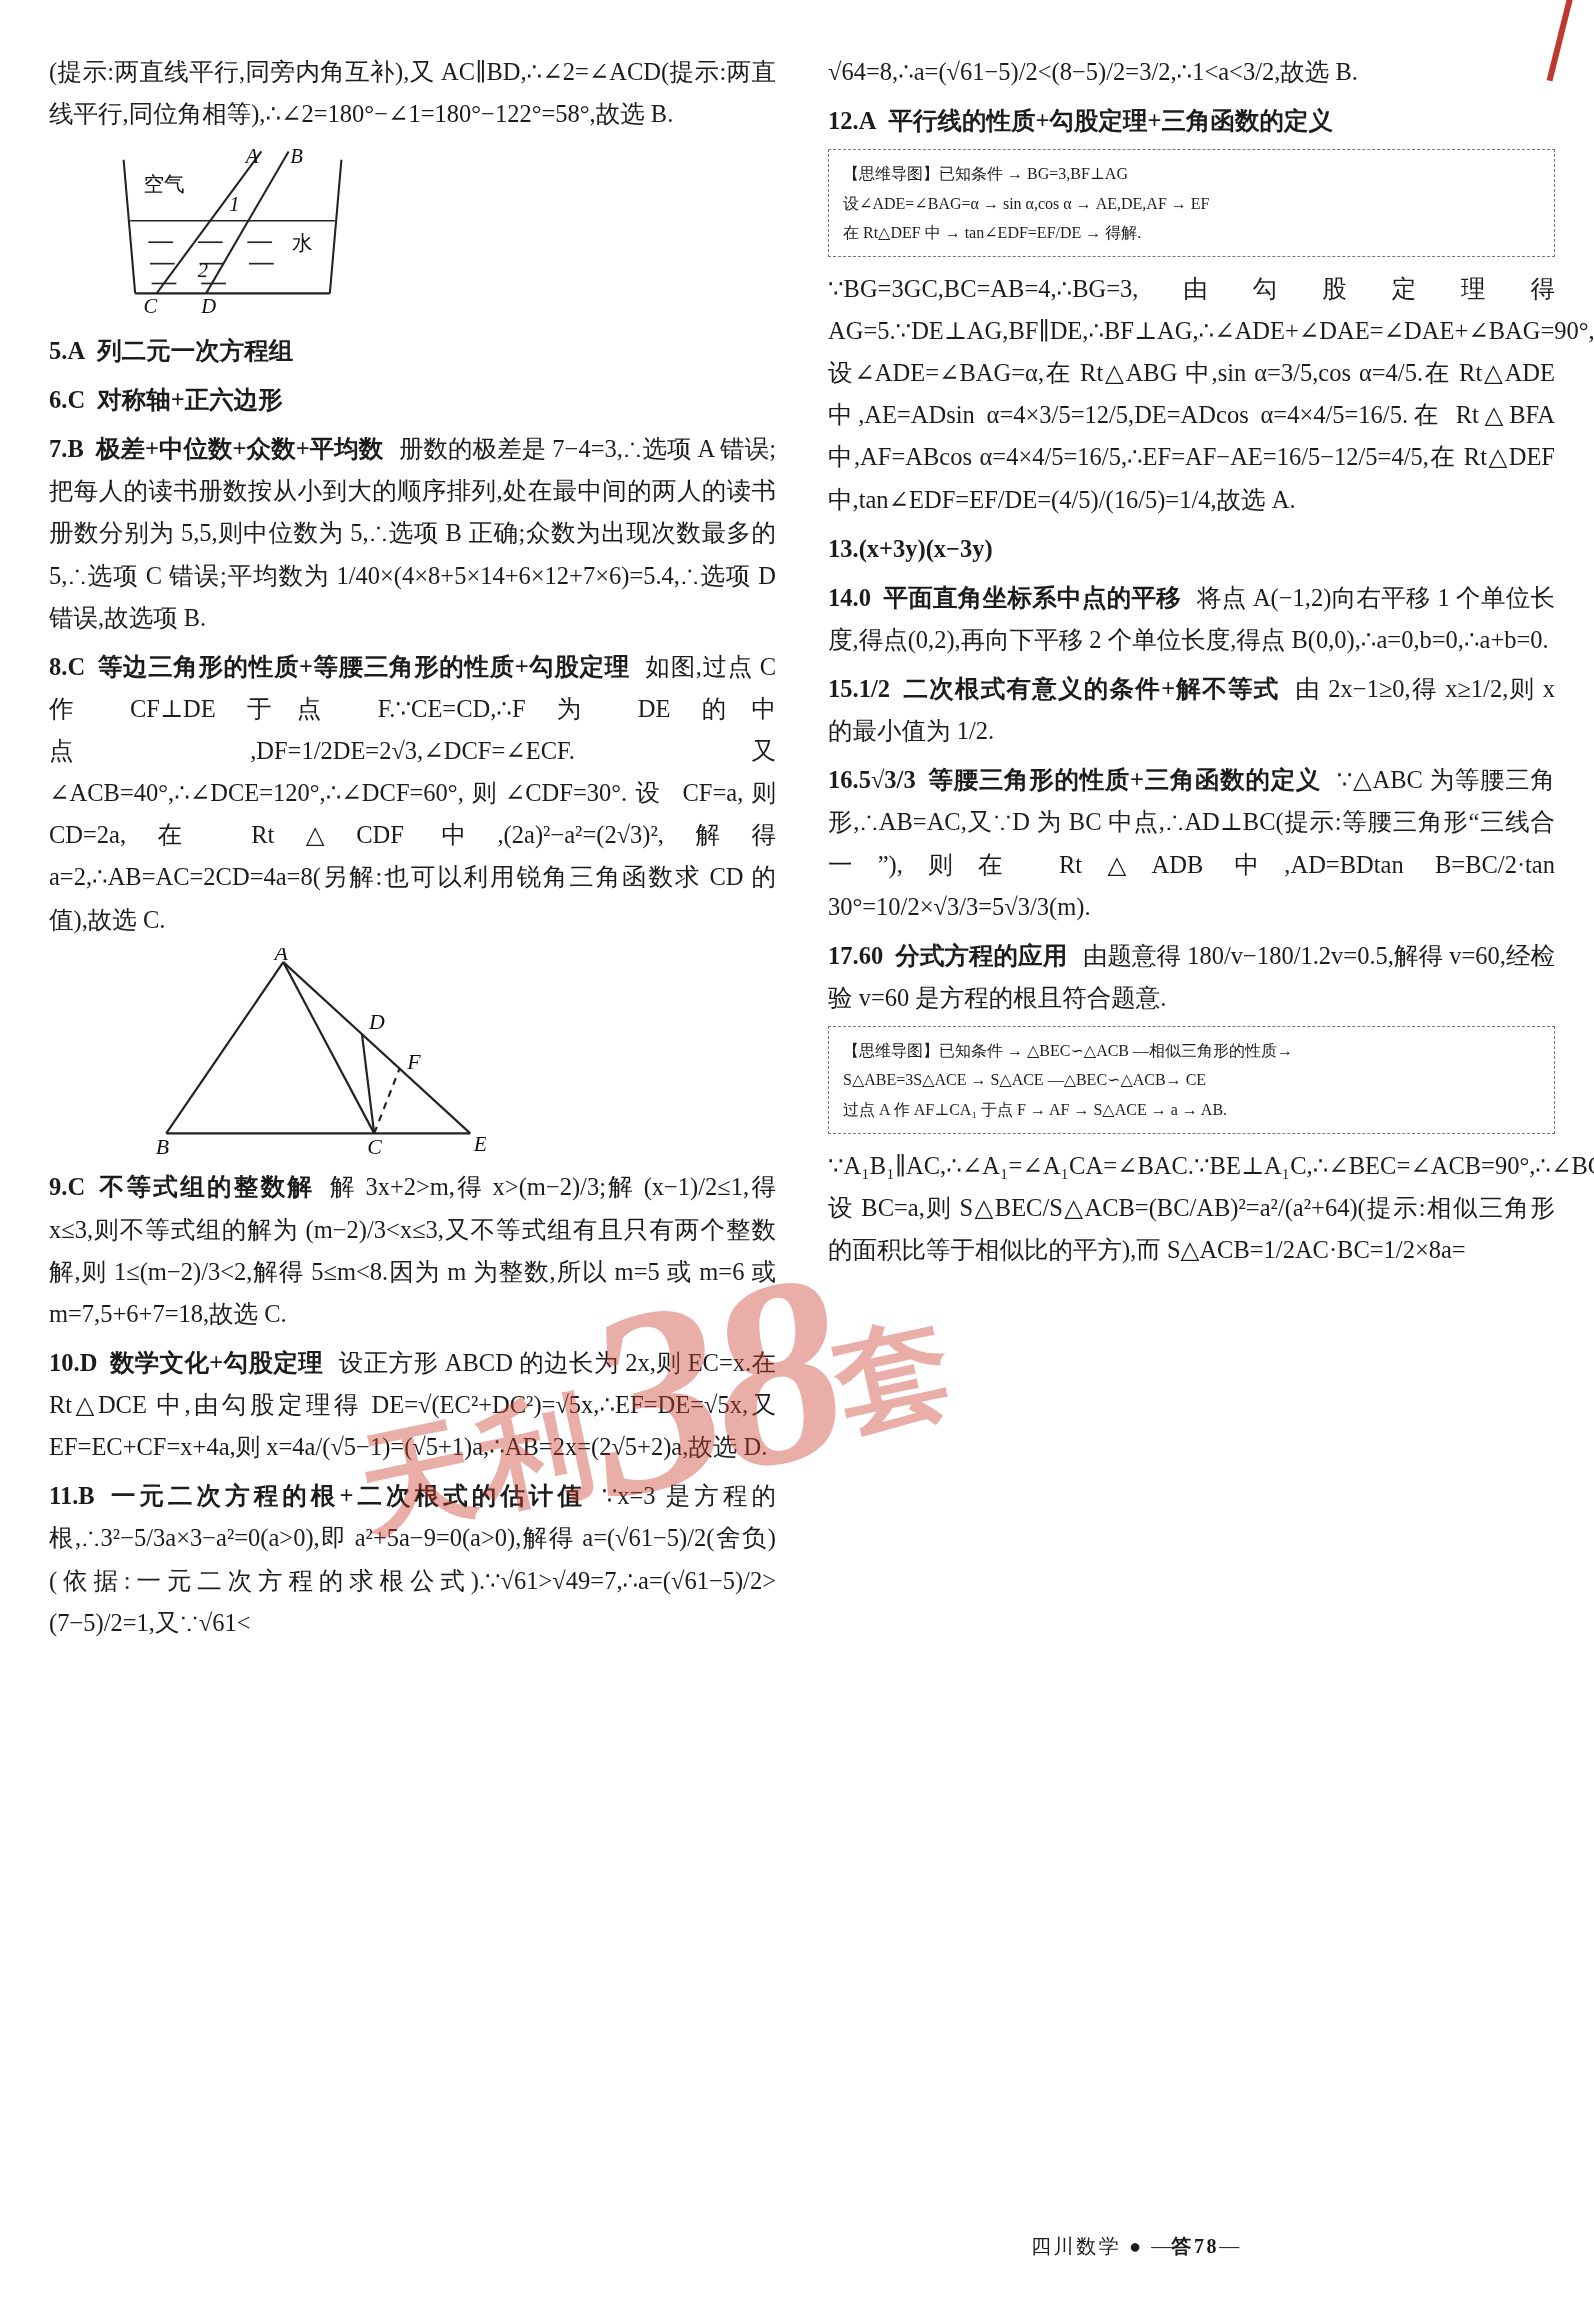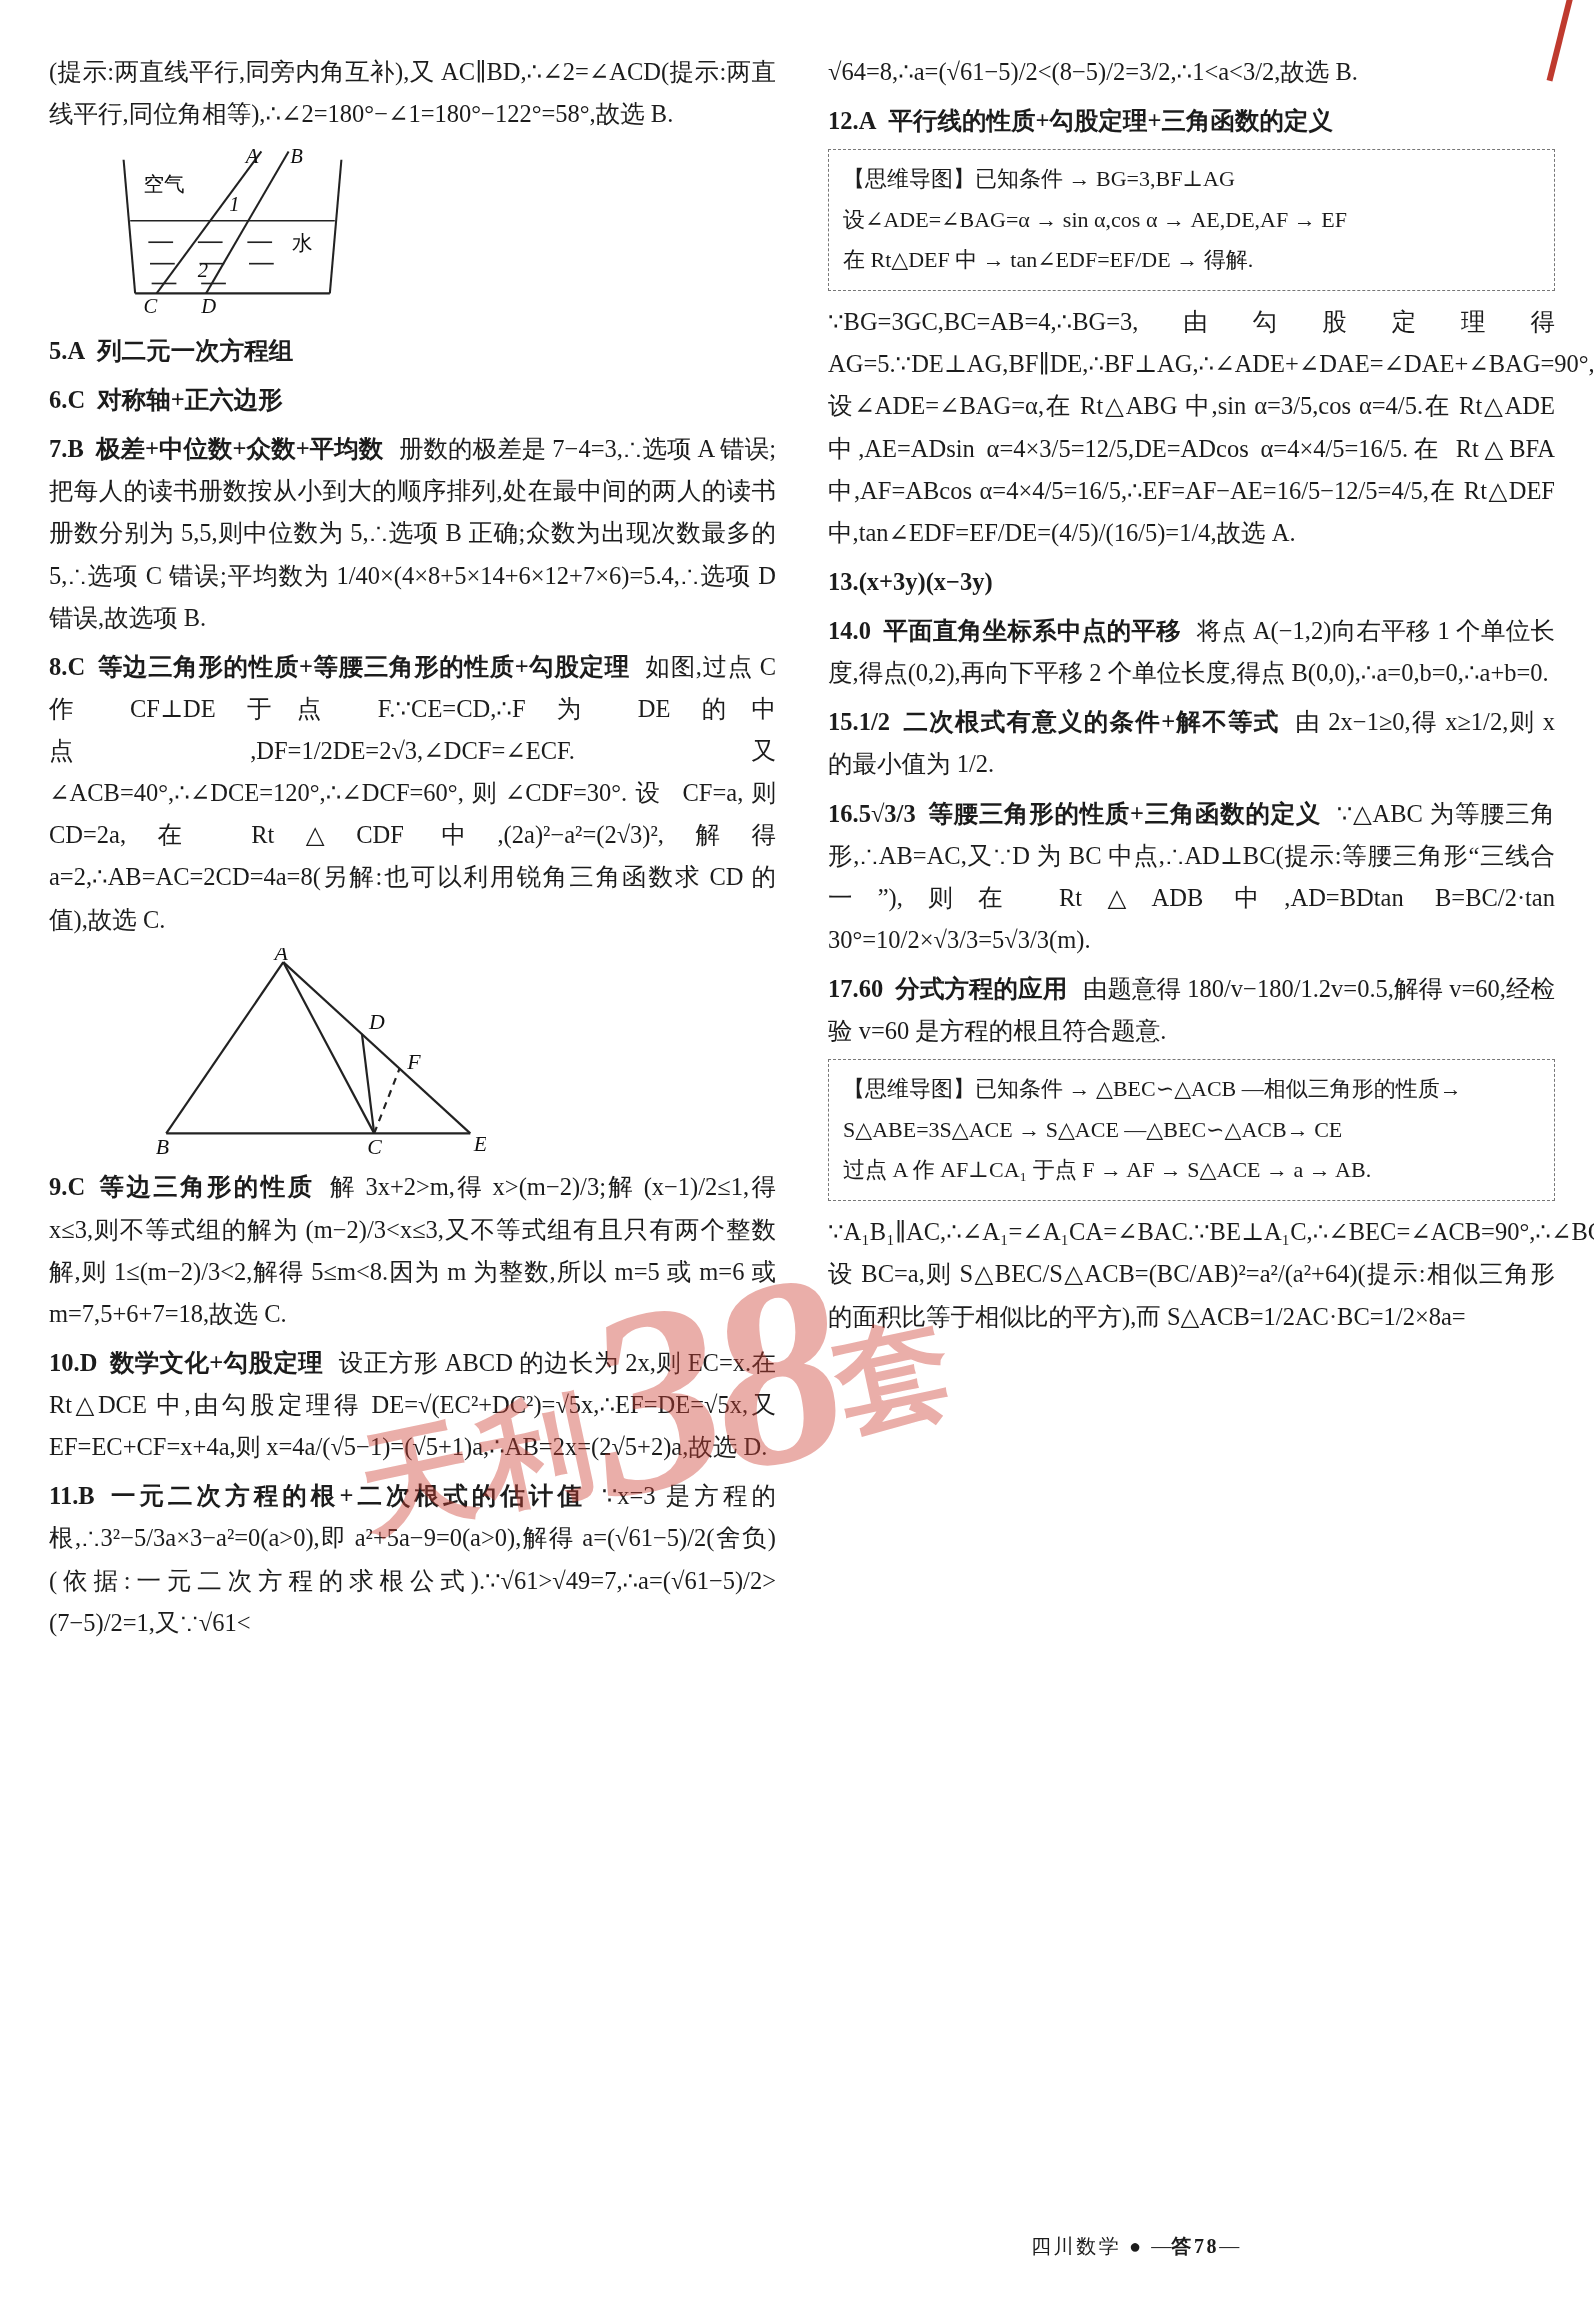--- a/index.html
+++ b/index.html
@@ -11,21 +11,21 @@
   .col{position:absolute;top:51px;width:727px;font-size:24.5px;line-height:1.72;text-align:justify;}
   .col-left{left:49px;}
   .col-right{left:828px;}
   p.item{margin:0 0 7px 0;}
   p.para{margin:0 0 7px 0;}
   .num{font-weight:bold;margin-right:12.2px;white-space:nowrap;}
   .topic{font-weight:bold;margin-right:15.7px;}
   .body{font-weight:normal;}
   .mindmap{
     border:1.7px dashed #777;padding:8.7px 14px;margin:5.2px 0 10.5px 0;
-    font-size:22px;line-height:1.85;text-align:left;
+    font-size:16px;line-height:1.85;text-align:left;
   }
   .mindmap div{white-space:normal;}
   .fig{margin:5.2px 0 8.7px 35px;}
   .fig svg{display:block;}
   .fig-line{stroke:#222;stroke-width:2.5;fill:none;}
   .fig-dash{stroke:#222;stroke-width:2.5;fill:none;stroke-dasharray:8 7;}
   .fig-water{stroke:#222;stroke-width:2;fill:none;}
   .fig-label{font-size:25px;font-style:italic;fill:#111;font-family:"Liberation Serif",serif;}
   .fig-label-cn{font-size:25px;fill:#111;font-style:normal;font-family:"Liberation Serif",serif;}
   .watermark{
@@ -114,21 +114,21 @@
       <text class="fig-label" x="138" y="14">A</text>
       <text class="fig-label" x="2" y="236">B</text>
       <text class="fig-label" x="244" y="236">C</text>
       <text class="fig-label" x="246" y="92">D</text>
       <text class="fig-label" x="366" y="232">E</text>
       <text class="fig-label" x="290" y="138">F</text>
     </svg>
   </div>
 
   <p class="item">
-    <span class="num">9.C</span><span class="topic">等边三角形的性质</span><span class="body">解 3x+2&gt;m,得 x&gt;(m−2)/3;解 (x−1)/2≤1,得 x≤3,则不等式组的解为 (m−2)/3&lt;x≤3,又不等式组有且只有两个整数解,则 1≤(m−2)/3&lt;2,解得 5≤m&lt;8.因为 m 为整数,所以 m=5 或 m=6 或 m=7,5+6+7=18,故选 C.</span>
+    <span class="num">9.C</span><span class="topic">不等式组的整数解</span><span class="body">解 3x+2&gt;m,得 x&gt;(m−2)/3;解 (x−1)/2≤1,得 x≤3,则不等式组的解为 (m−2)/3&lt;x≤3,又不等式组有且只有两个整数解,则 1≤(m−2)/3&lt;2,解得 5≤m&lt;8.因为 m 为整数,所以 m=5 或 m=6 或 m=7,5+6+7=18,故选 C.</span>
   </p>
 
   <p class="item">
     <span class="num">10.D</span><span class="topic">数学文化+勾股定理</span><span class="body">设正方形 ABCD 的边长为 2x,则 EC=x.在 Rt△DCE 中,由勾股定理得 DE=√(EC²+DC²)=√5x,∴EF=DE=√5x,又 EF=EC+CF=x+4a,则 x=4a/(√5−1)=(√5+1)a,∴AB=2x=(2√5+2)a,故选 D.</span>
   </p>
 
   <p class="item">
     <span class="num">11.B</span><span class="topic">一元二次方程的根+二次根式的估计值</span><span class="body">∵x=3 是方程的根,∴3²−5/3a×3−a²=0(a&gt;0),即 a²+5a−9=0(a&gt;0),解得 a=(√61−5)/2(舍负)(依据:一元二次方程的求根公式).∵√61&gt;√49=7,∴a=(√61−5)/2&gt;(7−5)/2=1,又∵√61&lt;</span>
   </p>
 

